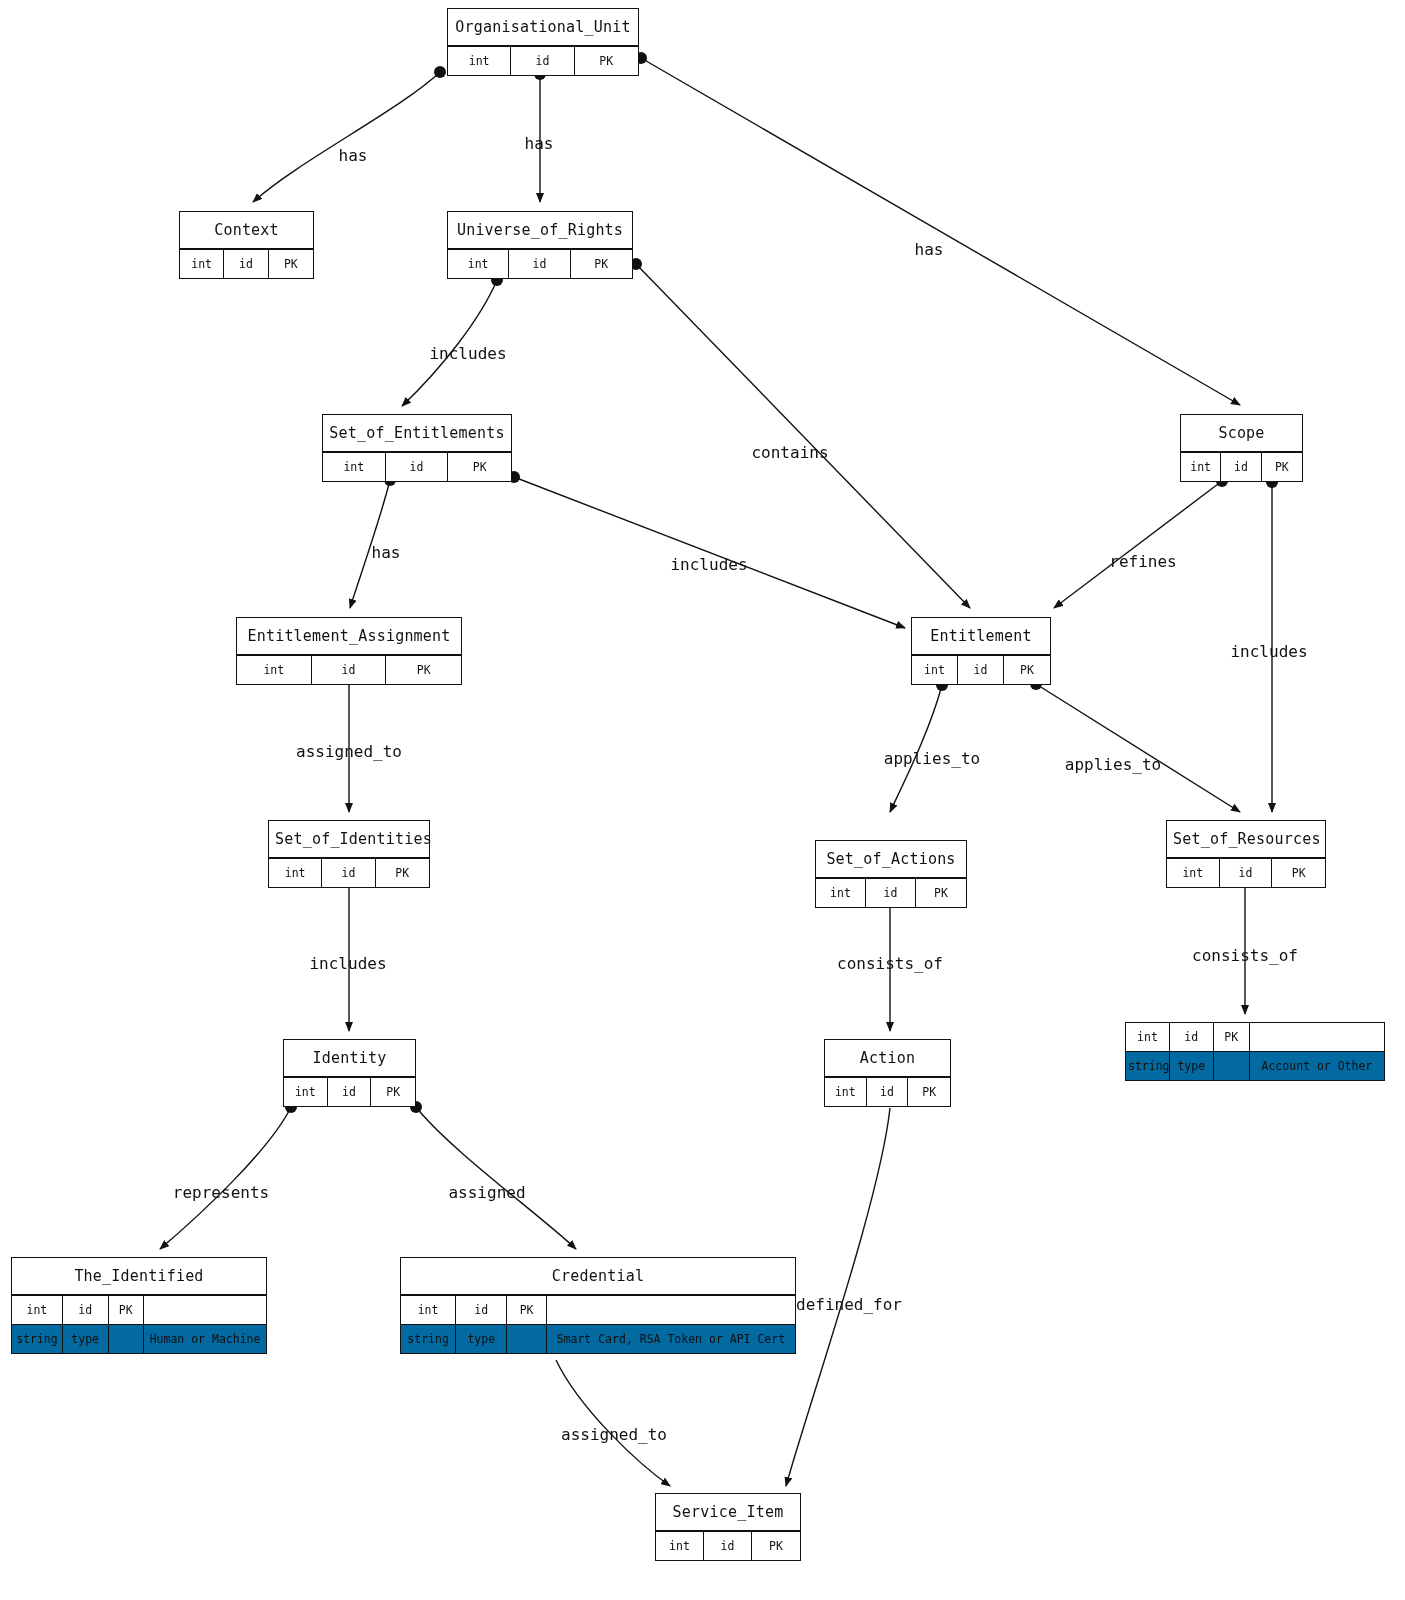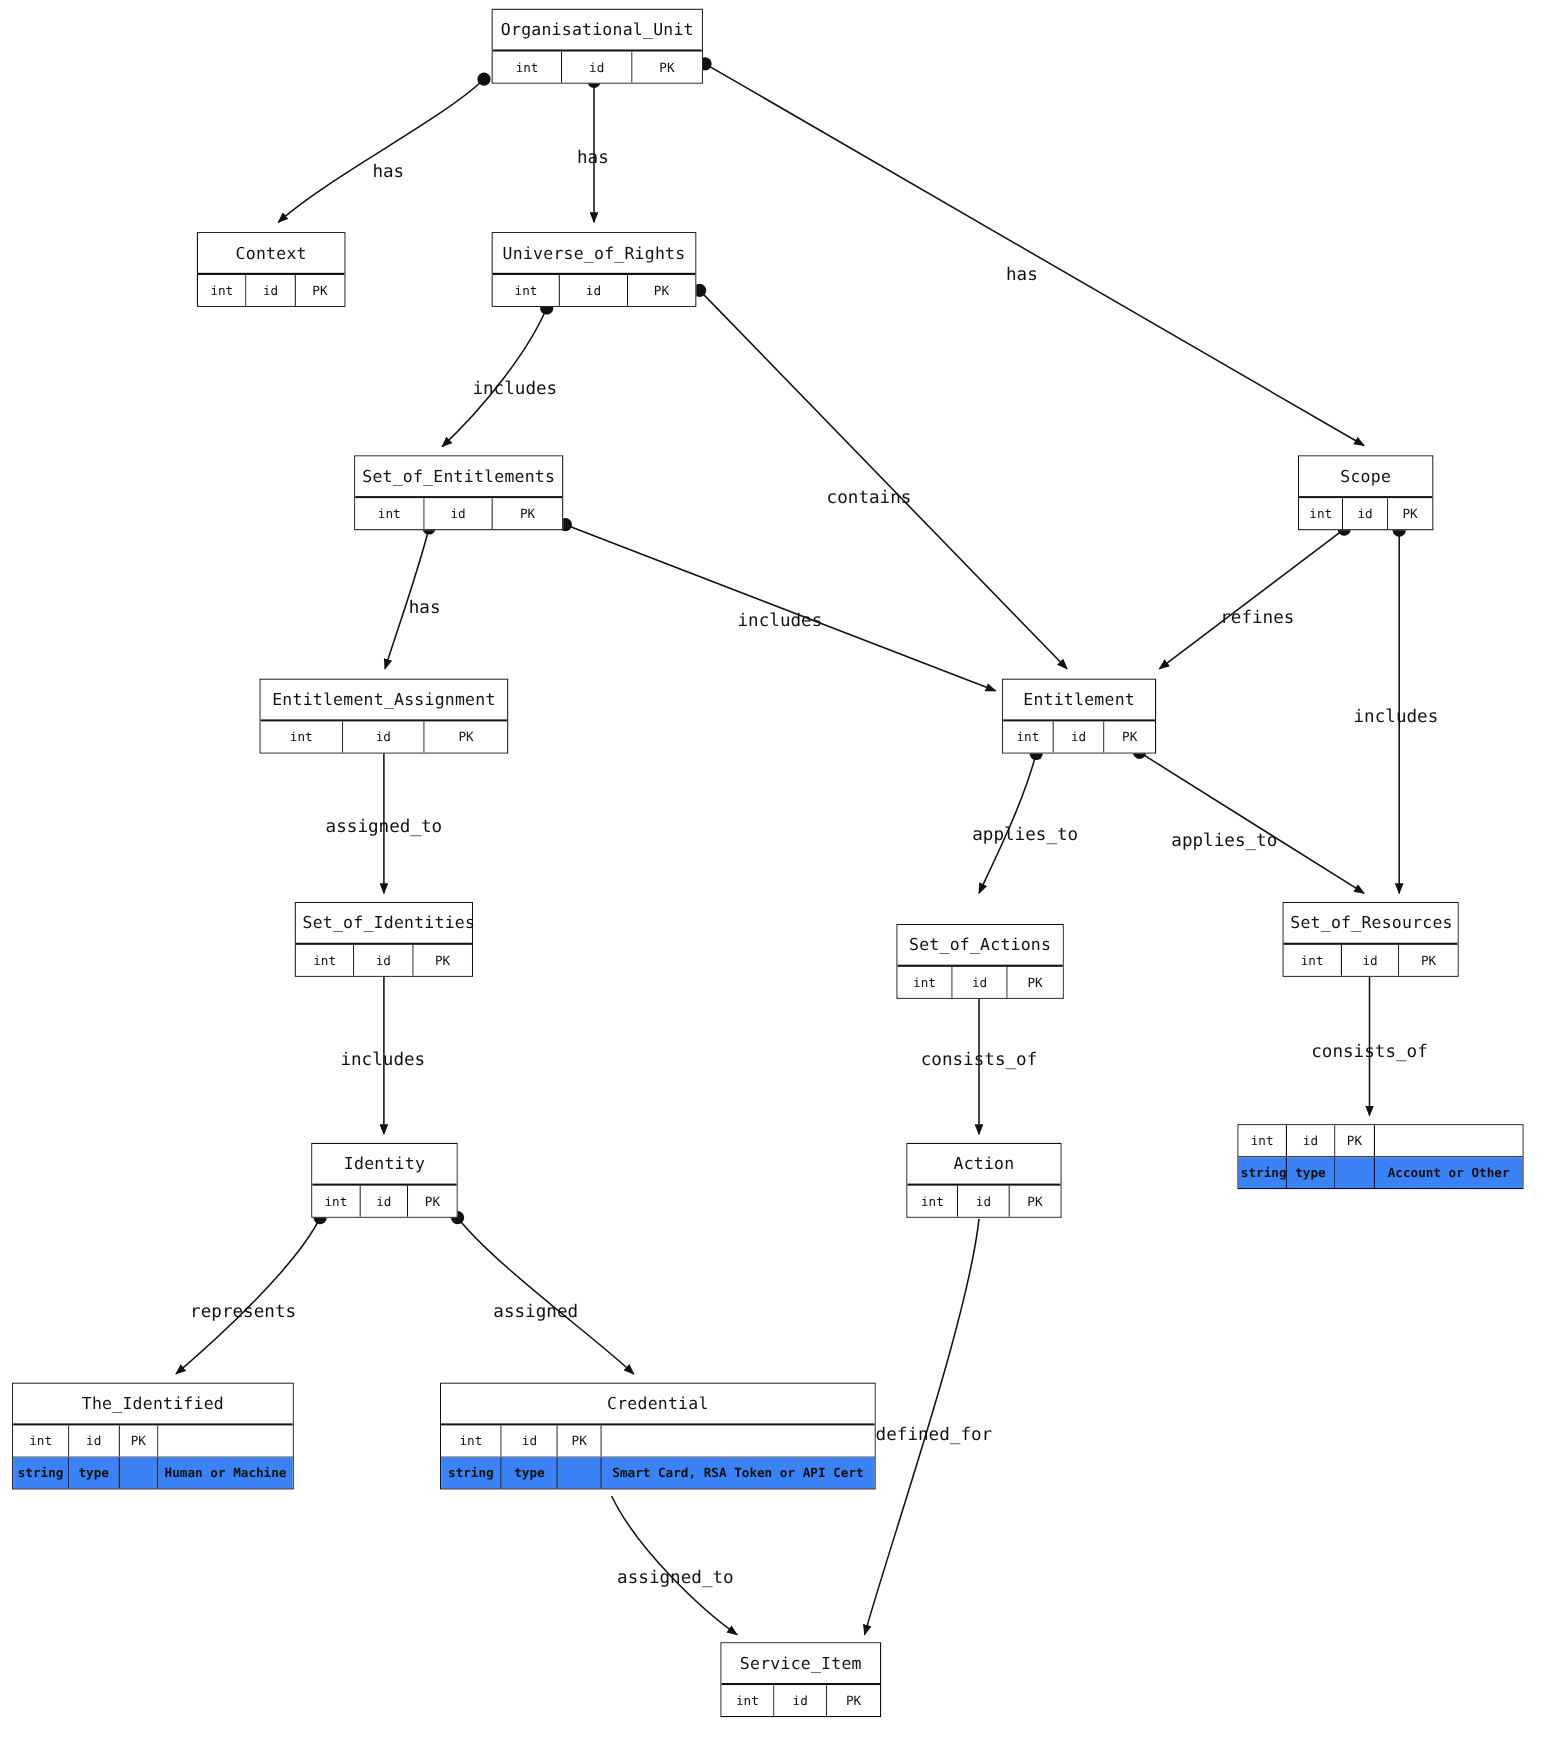--- a/index.html
+++ b/index.html
@@ -42,22 +42,21 @@
   }
   .attr-row {
     display: flex;
     flex-direction: row;
     border-bottom: 1.4px solid #111111;
   }
   .attr-row:last-child {
     border-bottom: none;
   }
   .attr-row.alt .attr-cell {
-    background: #3b82f6;
-    font-weight: bold;
+    background: #0369a1;
   }
   .attr-cell {
     box-sizing: border-box;
     border-right: 1.4px solid #111111;
     text-align: center;
     font-size: 11.5px;
     color: #111111;
     padding: 7px 2px;
     white-space: nowrap;
     overflow: hidden;
@@ -217,21 +216,21 @@
         </div>
       </div>
       <div class="entity" style="left: 283px; top: 1039px; width: 133px;">
         <div class="entity-title">Identity</div>
         <div class="attr-row">
           <div class="attr-cell c-type">int</div>
           <div class="attr-cell c-name">id</div>
           <div class="attr-cell c-key">PK</div>
         </div>
       </div>
-      <div class="entity" style="left: 824px; top: 1039px; width: 141px;">
+      <div class="entity" style="left: 824px; top: 1039px; width: 127px;">
         <div class="entity-title">Action</div>
         <div class="attr-row">
           <div class="attr-cell c-type">int</div>
           <div class="attr-cell c-name">id</div>
           <div class="attr-cell c-key">PK</div>
         </div>
       </div>
       <div class="entity wide" style="left: 1125px; top: 1022px; width: 260px; --w1: 17%; --w2: 17%; --w3: 14%;">
         <div class="attr-row">
           <div class="attr-cell c-type">int</div>

